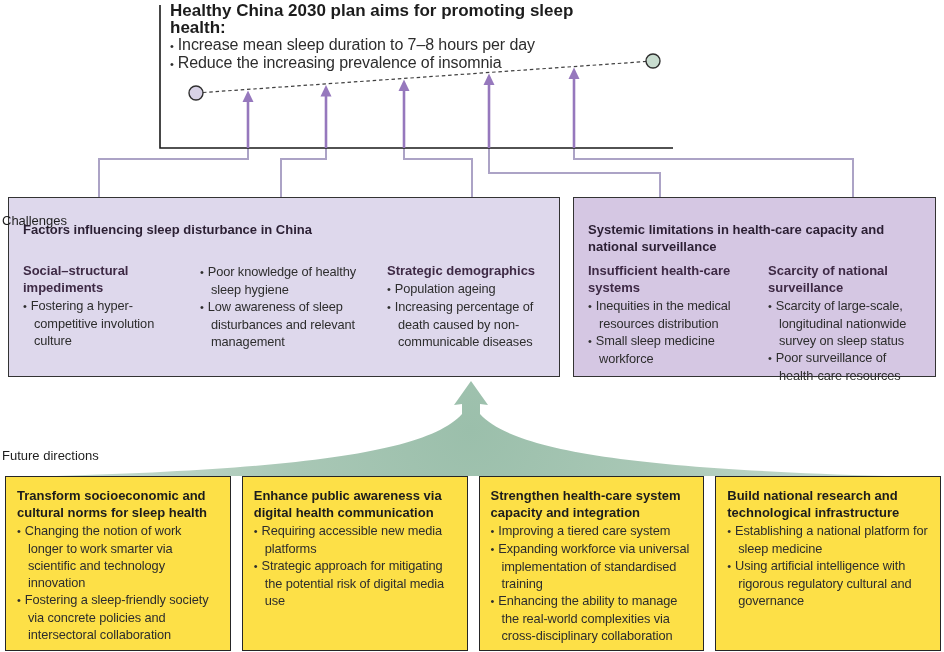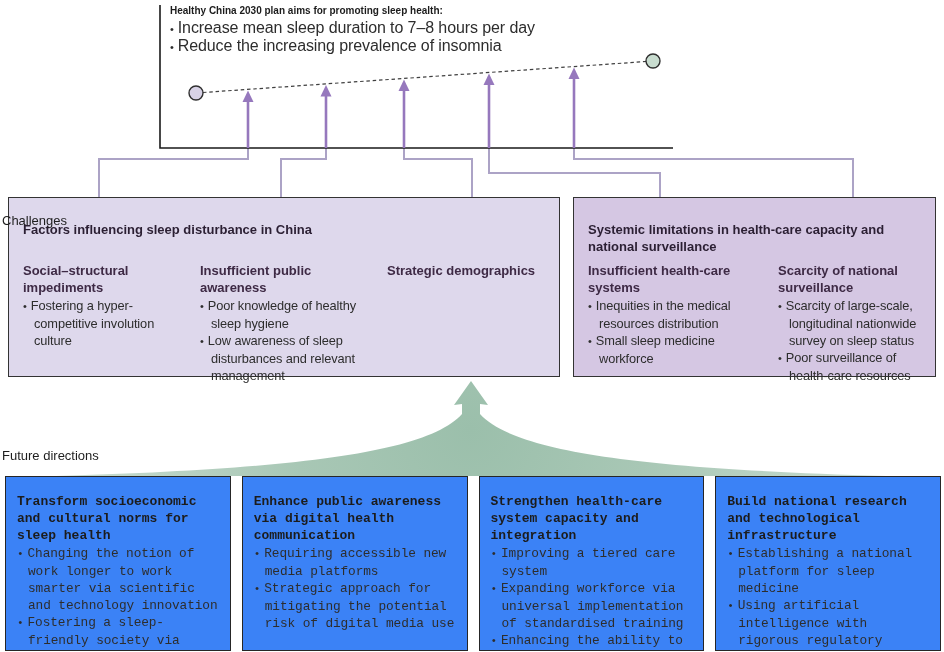--- a/index.html
+++ b/index.html
@@ -4,21 +4,21 @@
 <style>
   html,body { margin:0; padding:0; background:#fff; }
   .canvas {
     position:relative; width:944px; height:652px; background:#ffffff;
     font-family:"Liberation Sans", sans-serif; color:#2d2d2d; overflow:hidden;
   }
   svg.layer { position:absolute; left:0; top:0; z-index:0; }
 
   
   .plan { position:absolute; left:170px; top:2px; width:440px; z-index:2; }
-  .plan-title { font-weight:bold; font-size:10px; line-height:17px; color:#1c1c1c; }
+  .plan-title { font-weight:bold; font-size:17px; line-height:17px; color:#1c1c1c; }
   ul.bullets { list-style:none; margin:1px 0 0 0; padding:0; }
   ul.bullets li {
     font-size:16px; line-height:16.5px; padding-left:11px; text-indent:-11px;
     letter-spacing:-0.1px;
   }
   ul.bullets li::before { content:"•"; margin-right:4px; font-size:11px; }
 
   .section-label { position:absolute; left:2px; font-size:13px; color:#1e1e1e; z-index:2; }
   .label-challenges { top:171px;margin-top:42px; }
   .label-future { top:448px; }
@@ -26,29 +26,29 @@
   
   .pbox { position:absolute; top:197px; height:180px; box-sizing:border-box;
           border:1.6px solid #333; padding:24px 14px; z-index:1; }
   .pbox-factors { left:8px; width:552px; background:#ded8ec; }
   .pbox-system  { left:573px; width:363px; background:#d5c7e3; }
   .pbox-title { font-weight:bold; font-size:13px; line-height:16.5px; color:#2b1f33;
                 min-height:40px; }
   .pbox-system .pbox-title { width:300px; }
   .cols { display:grid; }
   .pbox-factors .cols { grid-template-columns:162px 172px 1fr; column-gap:15px; }
-  .pbox-system  .cols { grid-template-columns:180px 1fr; column-gap:10px; }
+  .pbox-system  .cols { grid-template-columns:180px 1fr; }
   .col-heading { font-weight:bold; font-size:13px; line-height:17px; color:#3e2a45; }
   .pbox ul.bullets li, .gbox ul.bullets li { font-size:12.8px; line-height:17px; }
 
   
   .future-row { position:absolute; left:5px; top:476px; width:936px; height:175px;
                 display:flex; gap:11px; z-index:1; }
   .gbox { flex:1 1 0; box-sizing:border-box; border:1.6px solid #262626;
-          background:#3b82f6; padding:16px 11px;font-family:Liberation Mono, monospace; }
+          background:#fde047; padding:10px 11px; }
   .gbox-title { font-weight:bold; font-size:13px; line-height:17px; color:#1c1c1c; }
 </style>
 </head>
 <body>
 
 <div class="canvas">
 
   <svg class="layer" width="944" height="652" viewBox="0 0 944 652">
     <defs>
       <radialGradient id="fg" gradientUnits="userSpaceOnUse" cx="471" cy="430" r="440">
@@ -103,28 +103,31 @@
   <div class="pbox pbox-factors">
     <div class="pbox-title">Factors influencing sleep disturbance in China</div>
     <div class="cols">
       <div class="col">
         <div class="col-heading">Social–structural impediments</div>
         <ul class="bullets">
           <li>Fostering a hyper-competitive involution culture</li>
         </ul>
       </div>
       <div class="col">
-        <div class="col-heading">Insufficient public awareness</div>
         <ul class="bullets">
           <li>Poor knowledge of healthy sleep hygiene</li>
           <li>Low awareness of sleep disturbances and relevant management</li>
         </ul>
       </div>
       <div class="col">
         <div class="col-heading">Strategic demographics</div>
+        <ul class="bullets">
+          <li>Population ageing</li>
+          <li>Increasing percentage of death caused by non-communicable diseases</li>
+        </ul>
       </div>
     </div>
   </div>
 
   <div class="pbox pbox-system">
     <div class="pbox-title">Systemic limitations in health-care capacity and national surveillance</div>
     <div class="cols">
       <div class="col">
         <div class="col-heading">Insufficient health-care systems</div>
         <ul class="bullets">

